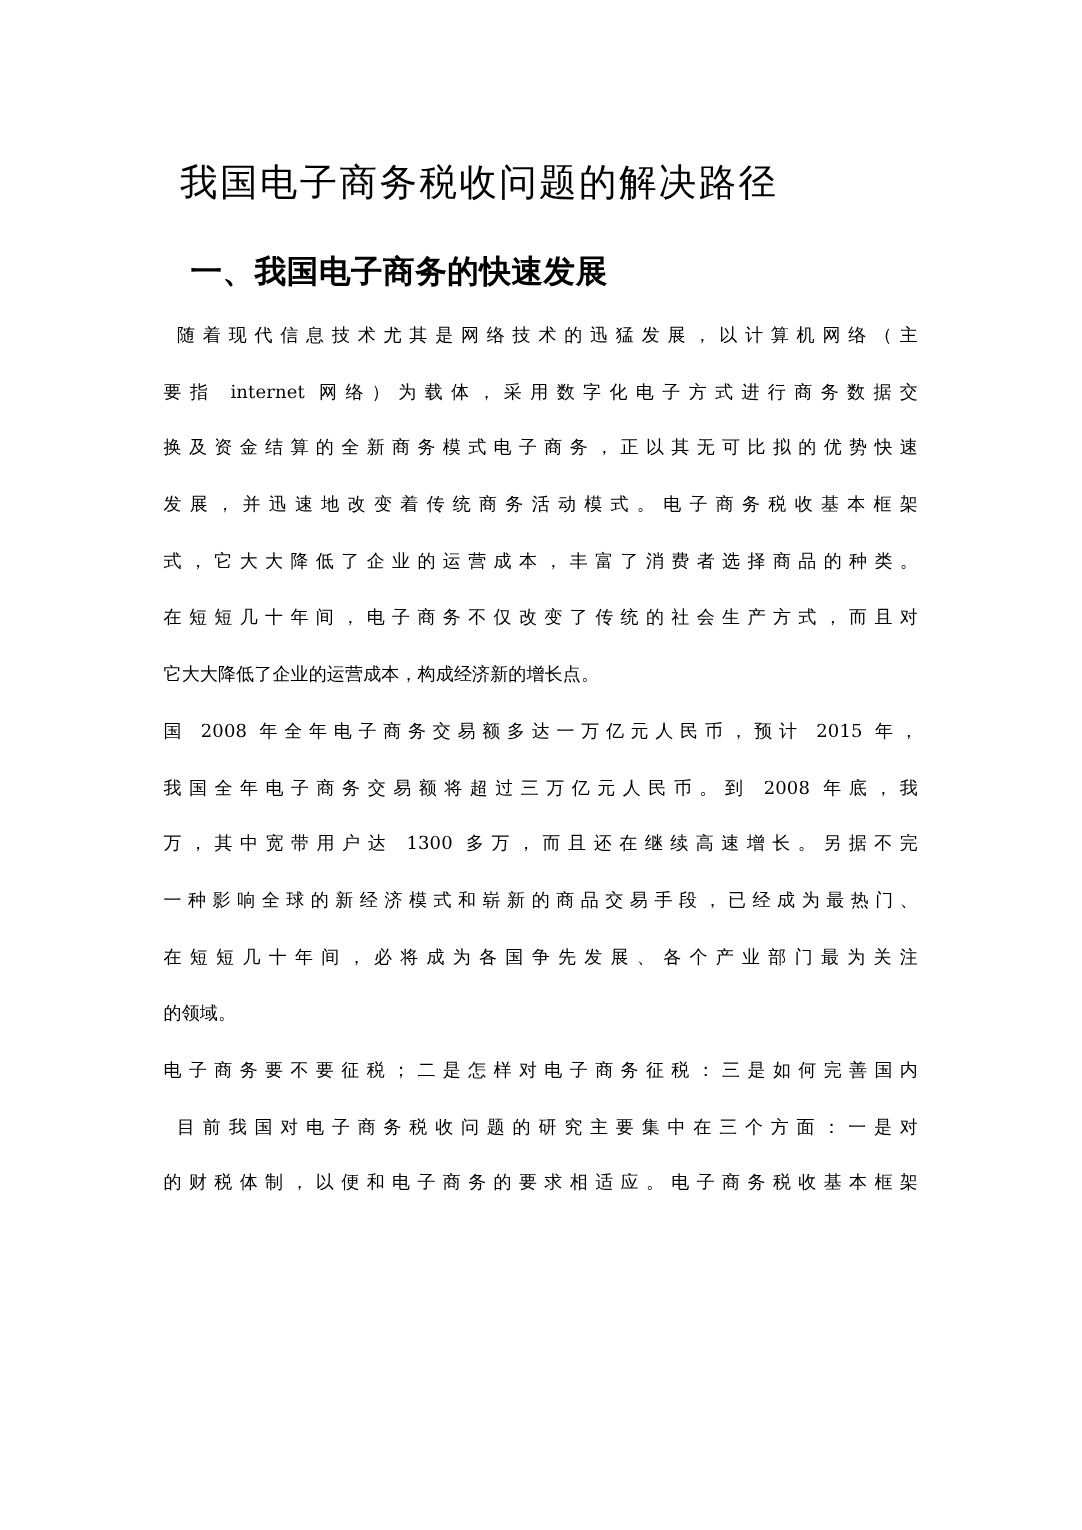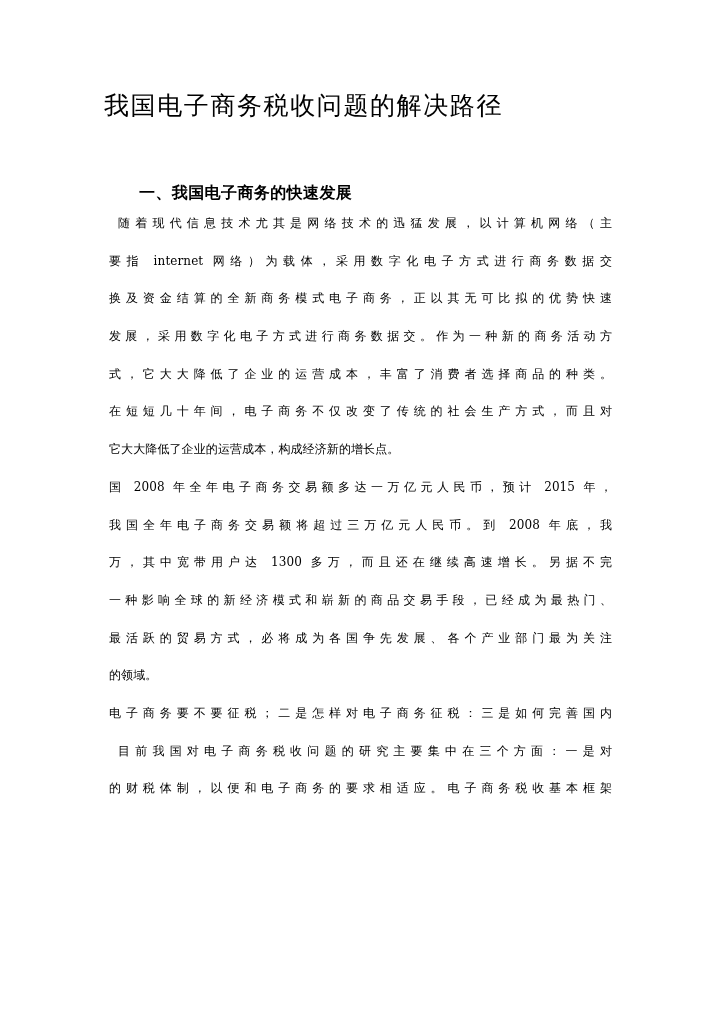--- a/index.html
+++ b/index.html
@@ -26,30 +26,30 @@
     .title {
       position: absolute;
       left: 0;
       width: 607px;
       top: 89px;
       text-align: center;
       font-size: 25px;
       line-height: 34px;
       letter-spacing: 1.6px;
       font-weight: normal;
-      margin: 0;
+      margin: 16px;
       white-space: nowrap;
     }
     .section-heading {
       position: absolute;
       left: 127px;
       top: 168px;
-      font-size: 16px;
+      font-size: 21px;
       line-height: 26px;
-      margin: 12px;
+      margin: 0;
       white-space: nowrap;
       letter-spacing: 0.4px;
     }
     .body-text {
       position: absolute;
       left: 109px;
       top: 205px;
       width: 503px;
       font-size: 12px;
       line-height: 37.7px;
@@ -75,31 +75,31 @@
 
 <div class="page">
   <h1 class="title">我国电子商务税收问题的解决路径</h1>
   <h2 class="section-heading">一、我国电子商务的快速发展</h2>
 
   <div class="body-text">
     <div class="paragraph">
       <span class="line indent">随着现代信息技术尤其是网络技术的迅猛发展，以计算机网络（主</span>
       <span class="line">要指 internet 网络）为载体，采用数字化电子方式进行商务数据交</span>
       <span class="line">换及资金结算的全新商务模式电子商务，正以其无可比拟的优势快速</span>
-      <span class="line">发展，采用数字化电子方式进行商务数据交。作为一种新的商务活动方</span>
+      <span class="line">发展，并迅速地改变着传统商务活动模式。电子商务税收基本框架</span>
       <span class="line">式，它大大降低了企业的运营成本，丰富了消费者选择商品的种类。</span>
       <span class="line">在短短几十年间，电子商务不仅改变了传统的社会生产方式，而且对</span>
       <span class="line last">它大大降低了企业的运营成本，构成经济新的增长点。</span>
     </div>
     <div class="paragraph">
       <span class="line">国 2008 年全年电子商务交易额多达一万亿元人民币，预计 2015 年，</span>
       <span class="line">我国全年电子商务交易额将超过三万亿元人民币。到 2008 年底，我</span>
       <span class="line">万，其中宽带用户达 1300 多万，而且还在继续高速增长。另据不完</span>
       <span class="line">一种影响全球的新经济模式和崭新的商品交易手段，已经成为最热门、</span>
-      <span class="line">最活跃的贸易方式，必将成为各国争先发展、各个产业部门最为关注</span>
+      <span class="line">在短短几十年间，必将成为各国争先发展、各个产业部门最为关注</span>
       <span class="line last">的领域。</span>
     </div>
     <div class="paragraph">
       <span class="line">电子商务要不要征税；二是怎样对电子商务征税：三是如何完善国内</span>
       <span class="line indent">目前我国对电子商务税收问题的研究主要集中在三个方面：一是对</span>
       <span class="line">的财税体制，以便和电子商务的要求相适应。电子商务税收基本框架</span>
     </div>
   </div>
 </div>
 

